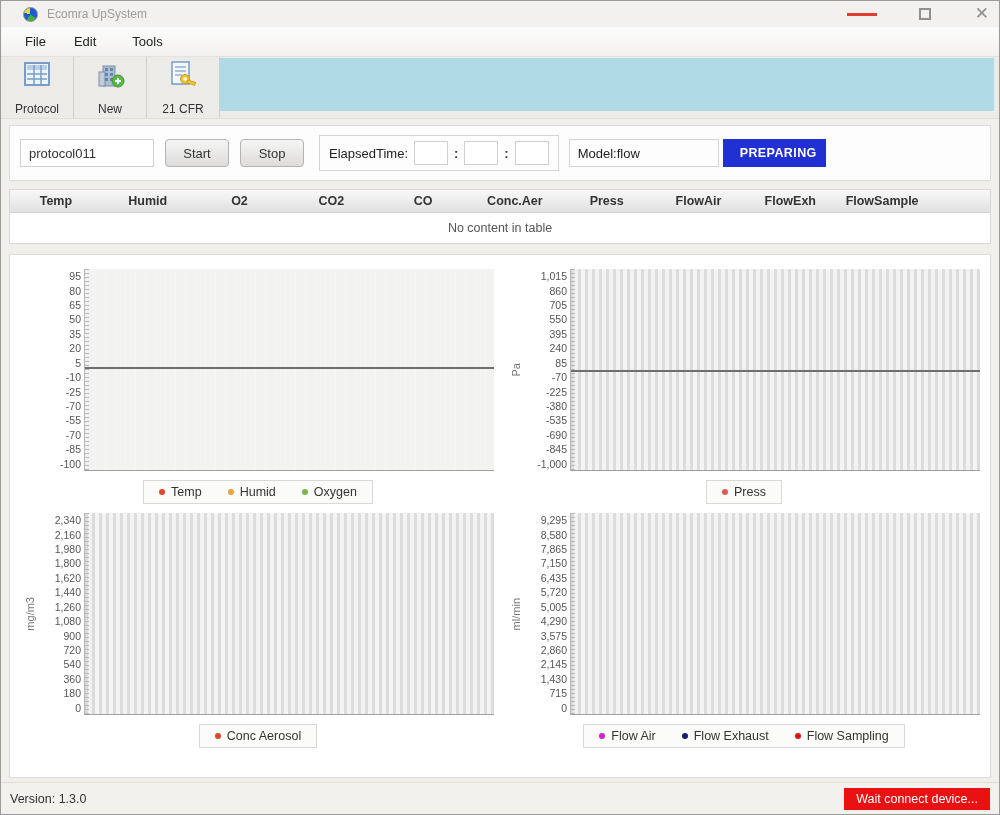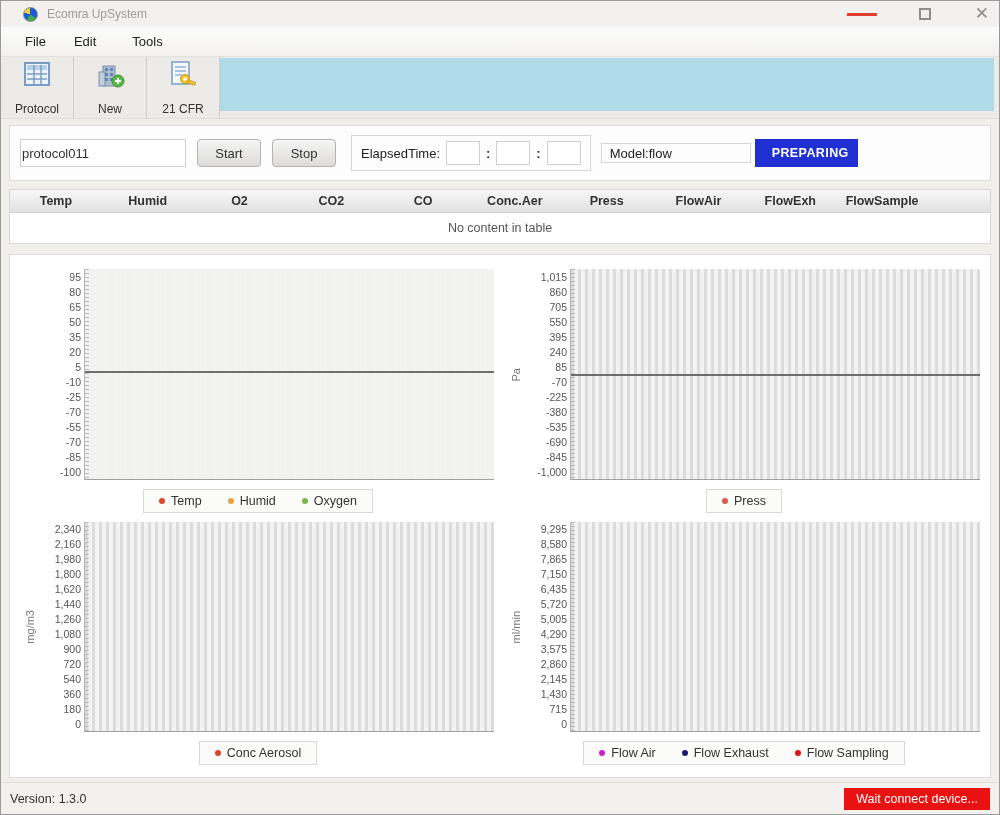--- a/index.html
+++ b/index.html
@@ -29,47 +29,47 @@
   .toolbar{ height:62px; background:#edebe8; display:flex; align-items:stretch; flex:0 0 auto;
             border-bottom:1px solid #e0deda;}
   .tool-btn{ width:73px; display:flex; flex-direction:column; align-items:center; justify-content:center;
              gap:14px; border-right:1px solid #d2d0cc; font-size:12px; color:#333; cursor:pointer; }
   .tool-btn svg{ display:block; }
   .toolbar-fill{ flex:1; background:#b1dae7; margin:1px 5px 7px 0; }
 
   
   .control-panel{ margin:6px 8px 4px 8px; background:#fdfdfd; border:1px solid #dcdcdc;
                   padding:9px 10px; display:flex; align-items:center; flex:0 0 auto; }
-  .txt-input{ width:166px; height:28px; border:1px solid #cfcfcf; background:#fff; padding:0 1px;
+  .txt-input{ width:134px; height:28px; border:1px solid #cfcfcf; background:#fff; padding:0 8px;
               font-size:13px; color:#333; font-family:inherit; }
   .btn{ width:64px; height:28px; margin-left:11px; background:linear-gradient(#f5f5f5,#dddcda);
         border:1px solid #b3b3b3; border-radius:4px; font-size:13px; color:#333; font-family:inherit; cursor:pointer;}
   .elapsed-group{ margin-left:15px; border:1px solid #d4d4d4; padding:5px 9px; display:flex;
                   align-items:center; gap:6px; background:#fdfdfd;}
   .elapsed-label{ font-size:13px; color:#222; }
   .time-input{ width:34px; height:24px; border:1px solid #cfcfcf; background:#fff; text-align:center;
                font-size:13px; font-family:inherit;}
   .colon{ font-size:13px; color:#333; font-weight:bold; }
-  .model-box{ margin-left:10px; width:150px; height:20px; border:1px solid #d4d4d4; background:#fdfdfd;
+  .model-box{ margin-left:10px; width:150px; height:28px; border:1px solid #d4d4d4; background:#fdfdfd;
               display:flex; align-items:center; padding-left:8px; font-size:13px; color:#222; }
   .status-btn{ margin-left:4px; width:103px; height:28px; border:none; color:#fff; font-weight:bold;
                font-size:12.5px; letter-spacing:.4px; cursor:pointer; font-family:inherit;}
 
   
   .data-table{ margin:4px 8px; border:1px solid #d8d8d8; flex:0 0 auto; background:#fff;}
   .table-header{ display:grid; grid-template-columns:repeat(10,1fr) 62px; height:23px; align-items:center;
                  background:linear-gradient(#f8f8f8,#e1e1e1); border-bottom:1px solid #cfcfcf;}
   .th{ text-align:center; font-size:12.5px; font-weight:bold; color:#333; }
   .table-empty{ height:30px; display:flex; align-items:center; justify-content:center;
                 font-size:12.5px; color:#555; background:#fff;}
 
   
   .charts-panel{ flex:1; margin:6px 8px 4px 8px; border:1px solid #dcdcdc; background:#fff;
                  display:grid; grid-template-columns:1fr 1fr; grid-template-rows:1fr 1fr;
-                 padding:14px 10px 3px 12px; column-gap:14px; }
+                 padding:14px 10px 20px 12px; column-gap:14px; }
   .chart{ display:flex; flex-direction:column; min-height:0; }
   .chart-main{ flex:1; display:flex; min-height:0; }
   .y-unit{ width:16px; display:flex; align-items:center; justify-content:center; }
   .y-unit span{ writing-mode:vertical-rl; transform:rotate(180deg); font-size:11px; color:#777; }
   .yticks{ width:46px; display:flex; flex-direction:column; padding-right:3px; }
   .ytick{ flex:1; display:flex; align-items:center; justify-content:flex-end;
           font-size:10.5px; color:#555; white-space:nowrap; }
   .plot{ flex:1; position:relative; border-left:1px solid #b5b5b5; border-bottom:1px solid #a0a0a0; }
   .plot.striped{ background:repeating-linear-gradient(to right,#dcdcdc 0 3px,#f3f3f3 3px 7px); }
   .plot.light{ background:repeating-linear-gradient(to right,rgba(0,0,0,0.04) 0 1px,#f2f2f1 1px 10px); }

